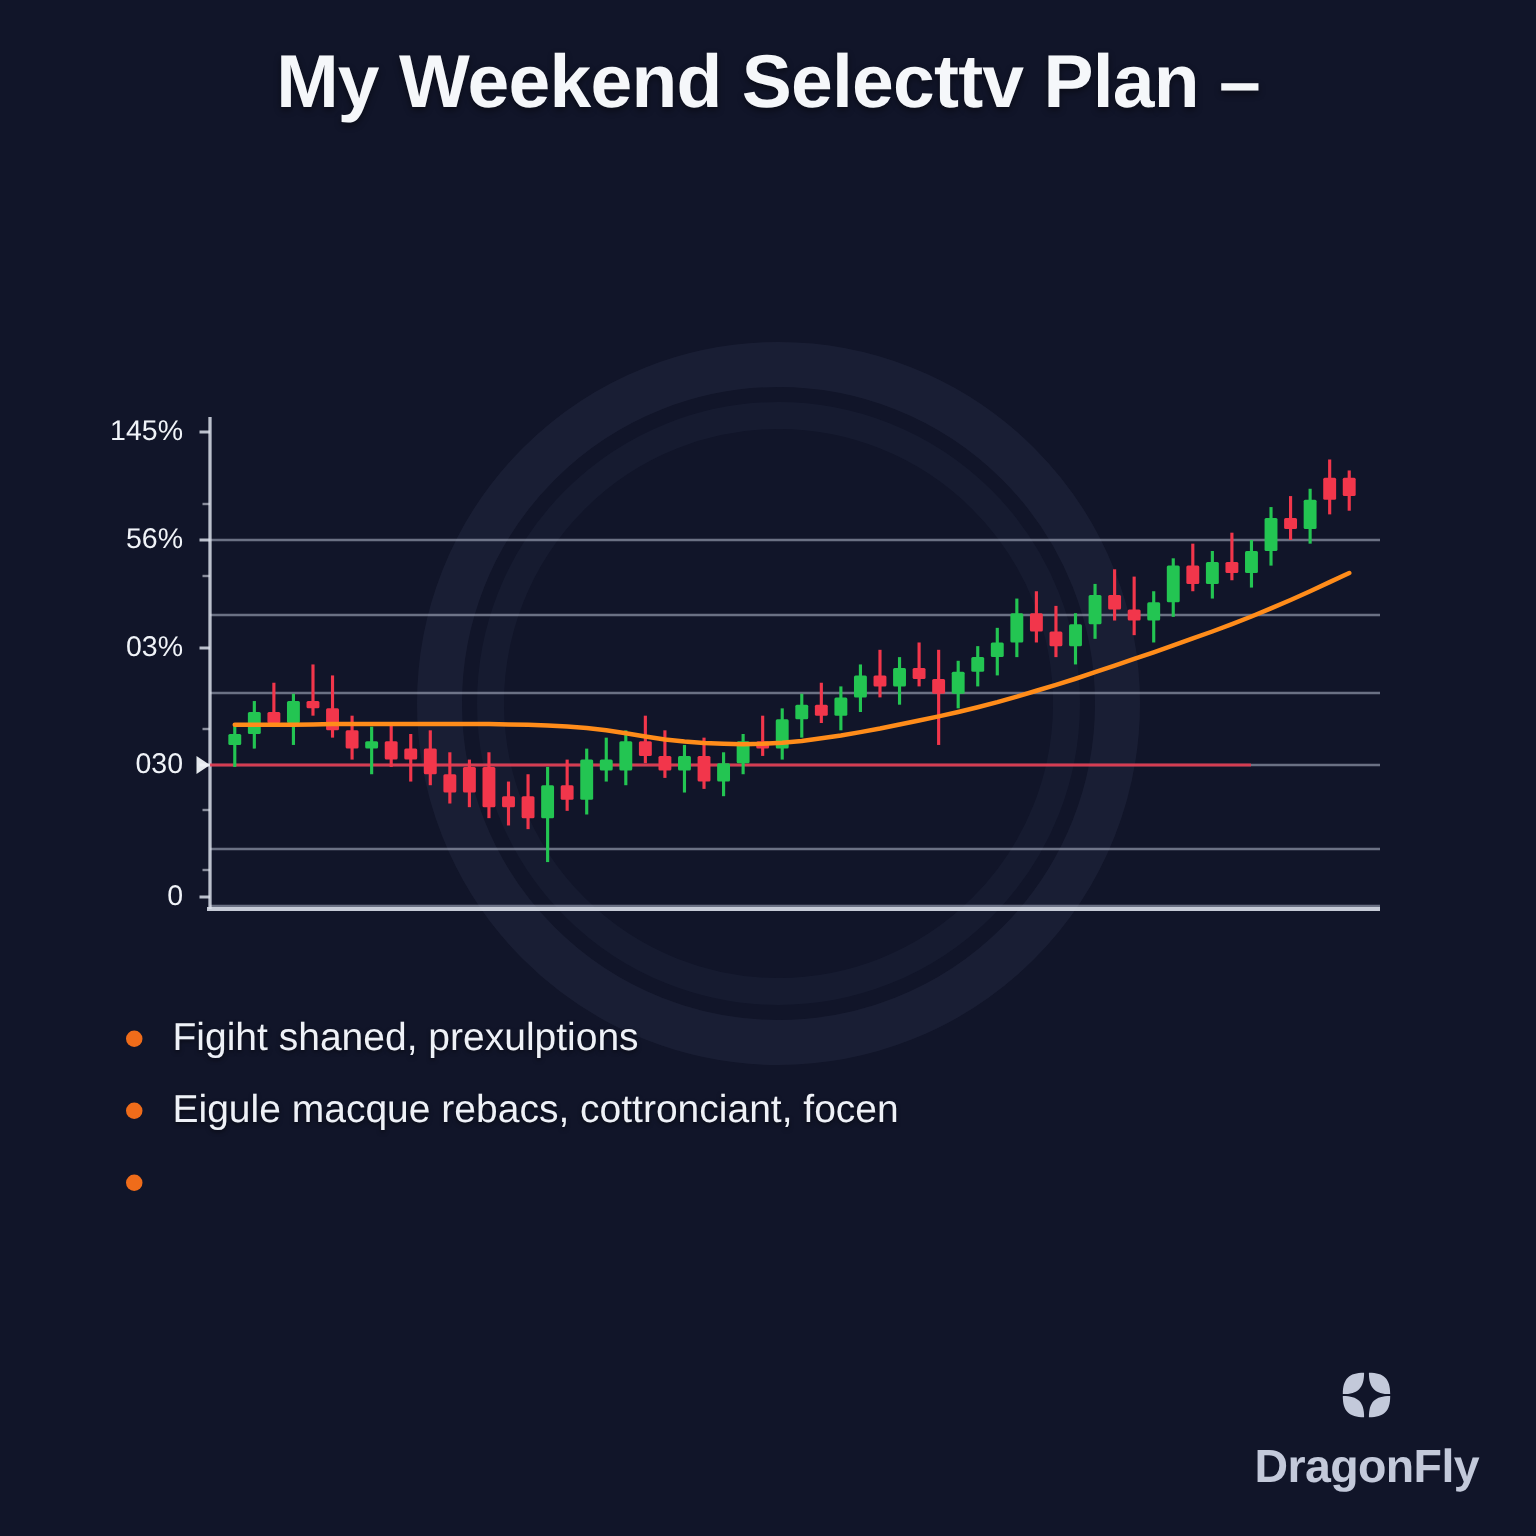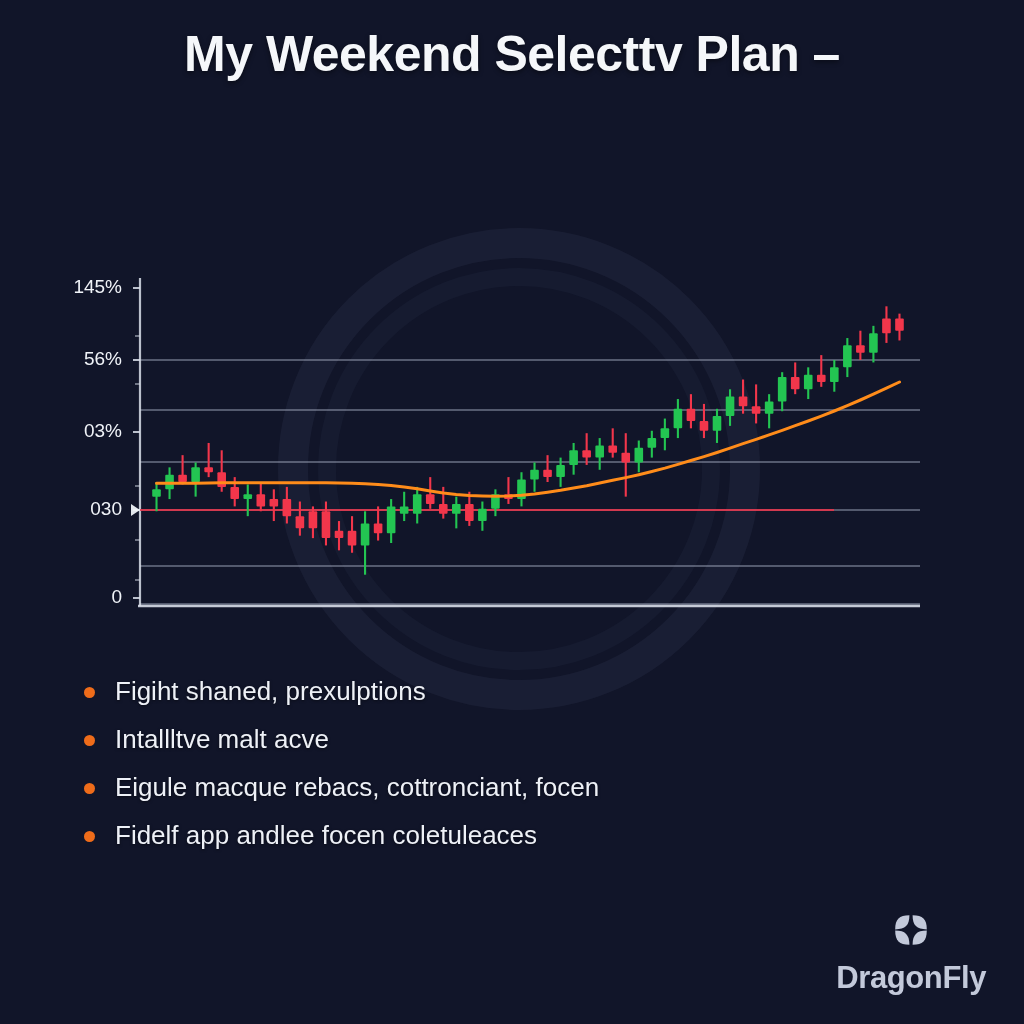--- a/index.html
+++ b/index.html
@@ -273,29 +273,24 @@
     </svg>
   </div>
 
   <div id="bullets">
       <div class="bullet-row">
         <span class="bullet-dot" style="background: rgb(239, 108, 26);"></span>
         <span class="bullet-text" style="color: rgb(238, 241, 247);">Figiht shaned, prexulptions</span>
       </div>
       <div class="bullet-row">
         <span class="bullet-dot" style="background: rgb(239, 108, 26);"></span>
-        <span class="bullet-text" style="color: rgb(238, 241, 247);">Intallltve malt acve</span>
-      </div>
-      <div class="bullet-row">
-        <span class="bullet-dot" style="background: rgb(239, 108, 26);"></span>
         <span class="bullet-text" style="color: rgb(238, 241, 247);">Eigule macque rebacs, cottronciant, focen</span>
       </div>
       <div class="bullet-row">
         <span class="bullet-dot" style="background: rgb(239, 108, 26);"></span>
-        <span class="bullet-text" style="color: rgb(238, 241, 247);">Fidelf app andlee focen coletuleaces</span>
       </div>
     </div>
 
   <div id="brand">
     <svg class="mark" viewBox="0 0 34 34">
       <path d="M15.4 2.2c0 5.2-1.0 8.6-3.3 10.9C9.8 15.4 6.4 16.4 1.2 16.4c0-5.2 1.0-8.6 3.3-10.9C6.8 3.2 10.2 2.2 15.4 2.2Z" fill="#c3c9da"></path>
       <path d="M18.6 2.2c0 5.2 1.0 8.6 3.3 10.9 2.3 2.3 5.7 3.3 10.9 3.3 0-5.2-1.0-8.6-3.3-10.9C27.2 3.2 23.8 2.2 18.6 2.2Z" fill="#c3c9da"></path>
       <path d="M15.4 31.8c0-5.2-1.0-8.6-3.3-10.9-2.3-2.3-5.7-3.3-10.9-3.3 0 5.2 1.0 8.6 3.3 10.9 2.3 2.3 5.7 3.3 10.9 3.3Z" fill="#c3c9da"></path>
       <path d="M18.6 31.8c0-5.2 1.0-8.6 3.3-10.9 2.3-2.3 5.7-3.3 10.9-3.3 0 5.2-1.0 8.6-3.3 10.9-2.3 2.3-5.7 3.3-10.9 3.3Z" fill="#c3c9da"></path>
     </svg>

